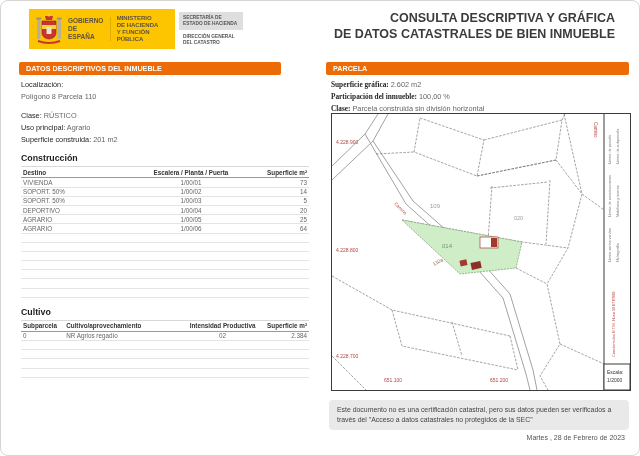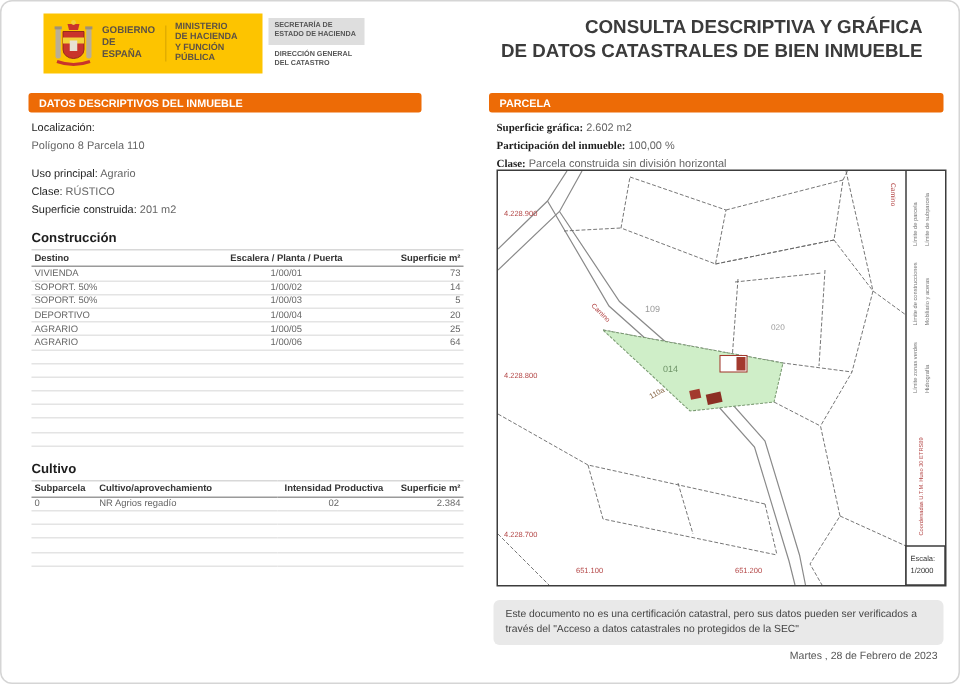--- a/index.html
+++ b/index.html
@@ -91,24 +91,24 @@
     <div class="t2">DE DATOS CATASTRALES DE BIEN INMUEBLE</div>
   </div>
 
   <div class="bar bar-left">DATOS DESCRIPTIVOS DEL INMUEBLE</div>
   <div class="bar bar-right">PARCELA</div>
 
   <div class="ldata">
     <div class="row"><span class="flabel">Localización:</span></div>
     <div class="row">Polígono 8 Parcela 110</div>
     <div class="gap"></div>
+    <div class="row"><span class="flabel">Clase:</span>
+      <span>RÚSTICO</span></div>
     <div class="row"><span class="flabel">Uso principal:</span>
       <span>Agrario</span></div>
-    <div class="row"><span class="flabel">Clase:</span>
-      <span>RÚSTICO</span></div>
     <div class="row"><span class="flabel">Superficie construida:</span>
       <span>201 m2</span></div>
 
     <div class="subhead">Construcción</div>
     <table class="grid">
       <colgroup>
           <col style="width:40%">
           <col style="width:38%">
           <col style="width:22%">
         </colgroup>

